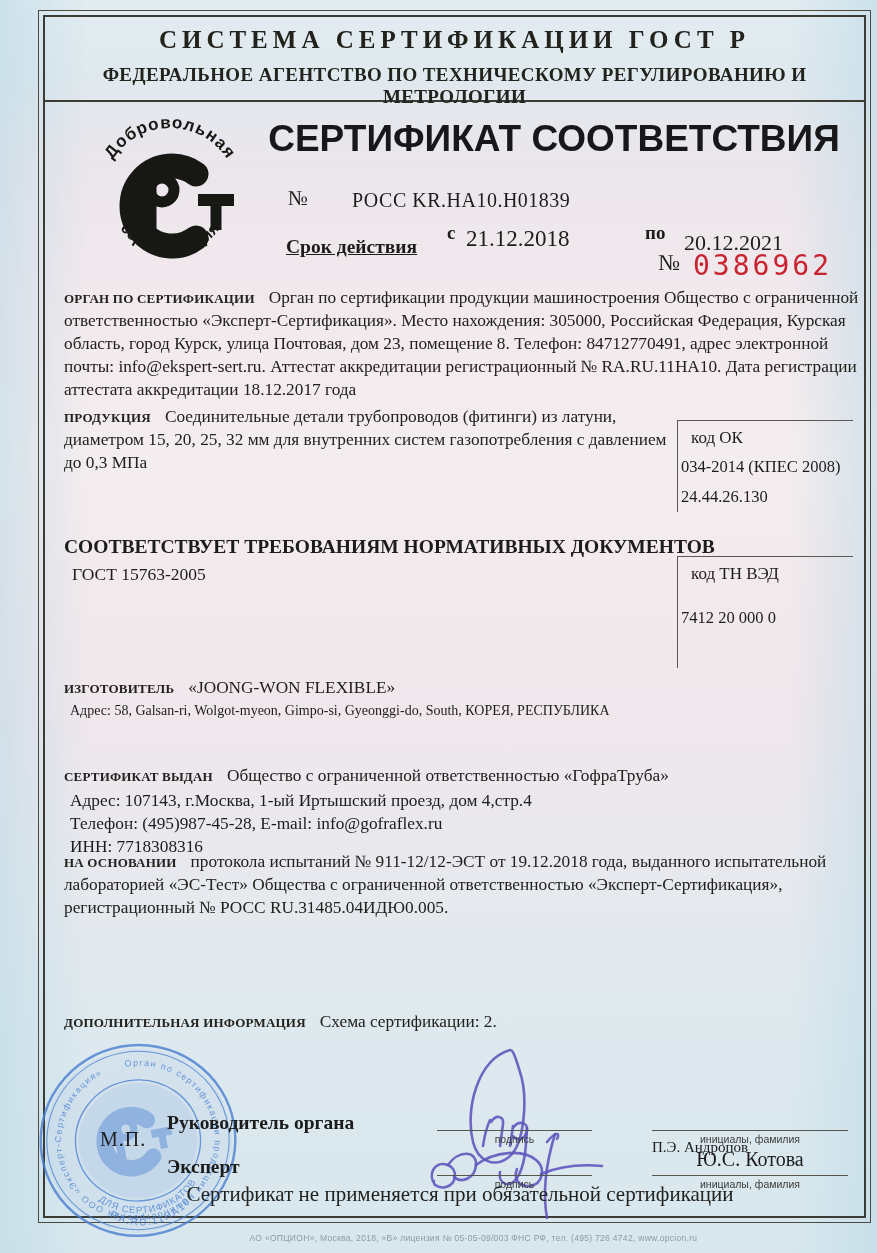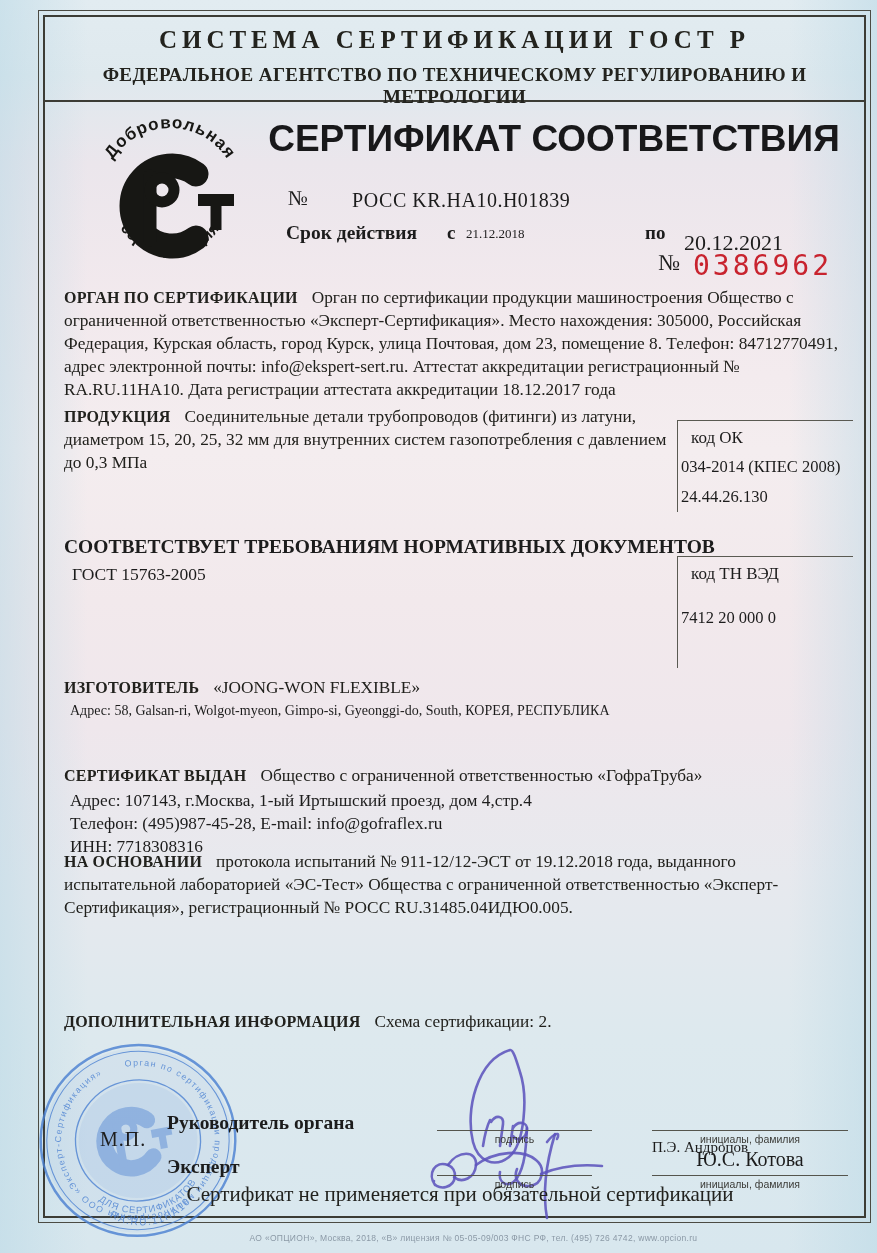--- a/index.html
+++ b/index.html
@@ -29,30 +29,30 @@
   .frame-inner{left:43px;top:15px;width:823px;height:1203px;border:2px solid #3c3c35;}
   .header-rule{left:44px;top:100px;width:821px;border-top:2px solid #3c3c35;height:0;}
 
   .hdr1{left:43px;top:26px;width:823px;text-align:center;font-weight:bold;font-size:25px;letter-spacing:5px;color:#23231e;}
   .hdr2{left:43px;top:64px;width:823px;text-align:center;font-weight:bold;font-size:19px;letter-spacing:0.4px;color:#23231e;}
 
   .title{left:248px;top:118px;width:612px;text-align:center;font-family:"Liberation Sans",sans-serif;font-weight:bold;font-size:37px;letter-spacing:0px;color:#18181a;}
 
   .no-label{left:288px;top:186px;font-size:21px;}
   .no-value{left:352px;top:189px;font-size:20px;letter-spacing:0.5px;}
-  .term-label{left:286px;top:222px;font-weight:bold;font-size:19.5px;}
+  .term-label{left:286px;top:236px;font-weight:bold;font-size:19.5px;text-decoration:underline;}
   .term-c{left:447px;top:222px;font-weight:bold;font-size:19px;}
-  .term-from{left:466px;top:226px;font-size:13px;}
+  .term-from{left:466px;top:226px;font-size:23px;}
   .term-po{left:645px;top:222px;font-weight:bold;font-size:19px;}
   .term-to{left:684px;top:230px;font-size:22px;}
   .blank-no-label{left:658px;top:250px;font-size:23px;}
   .blank-no{left:693px;top:249px;font-family:"DejaVu Sans Mono",monospace;font-size:28px;letter-spacing:3px;color:var(--serial-red);}
 
   .para{font-size:17.3px;line-height:1.33;color:#21211d;}
-  .para b.h{font-size:16px;letter-spacing:0.2px;margin-right:14px;}
+  .para b.h{font-size:13px;letter-spacing:0.2px;margin-right:14px;}
   .sec-organ{left:64px;top:286px;width:796px;}
   .sec-product{left:64px;top:405px;width:616px;}
   .sec-conforms-h{left:64px;top:536px;font-weight:bold;font-size:19.5px;}
   .sec-conforms-t{left:72px;top:564px;font-size:17.5px;}
   .sec-manu{left:64px;top:676px;width:700px;}
   .sec-manu-addr{left:70px;top:703px;font-size:14px;}
   .sec-issued{left:64px;top:764px;width:760px;}
   .issued-lines{left:70px;top:790px;font-size:17.3px;line-height:1.32;}
   .sec-basis{left:64px;top:850px;width:772px;}
   .sec-add{left:64px;top:1010px;width:700px;}

